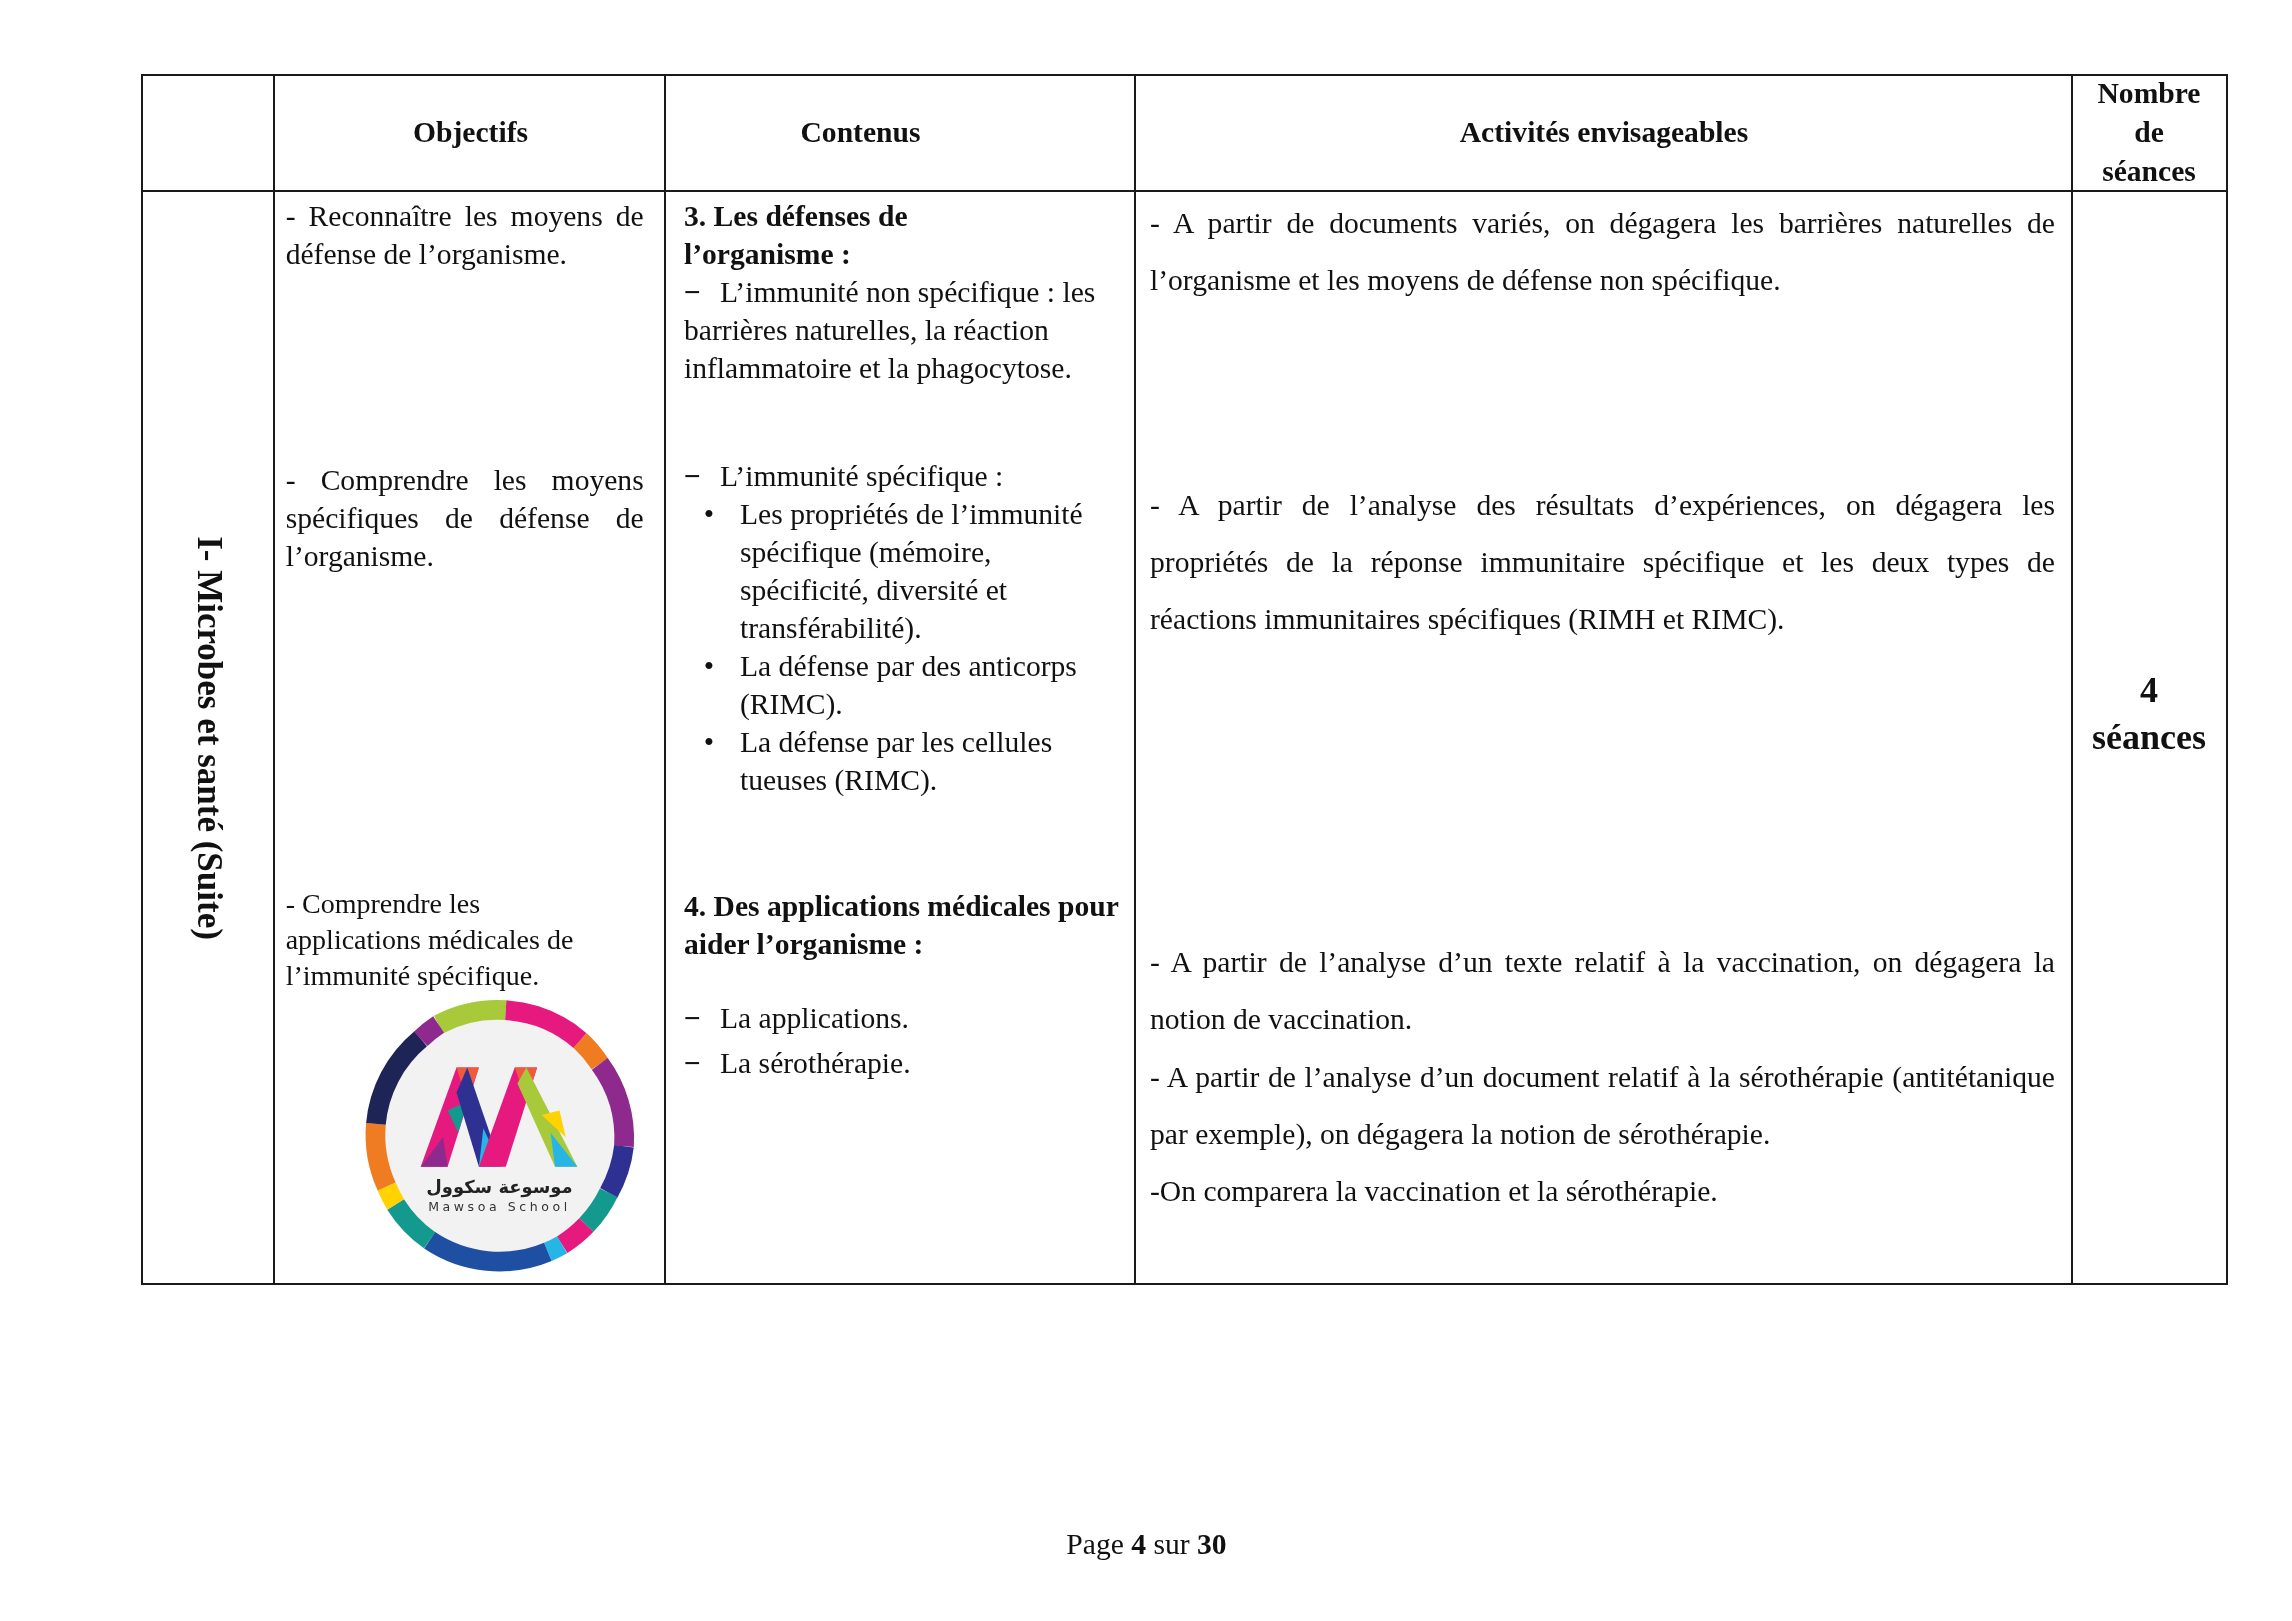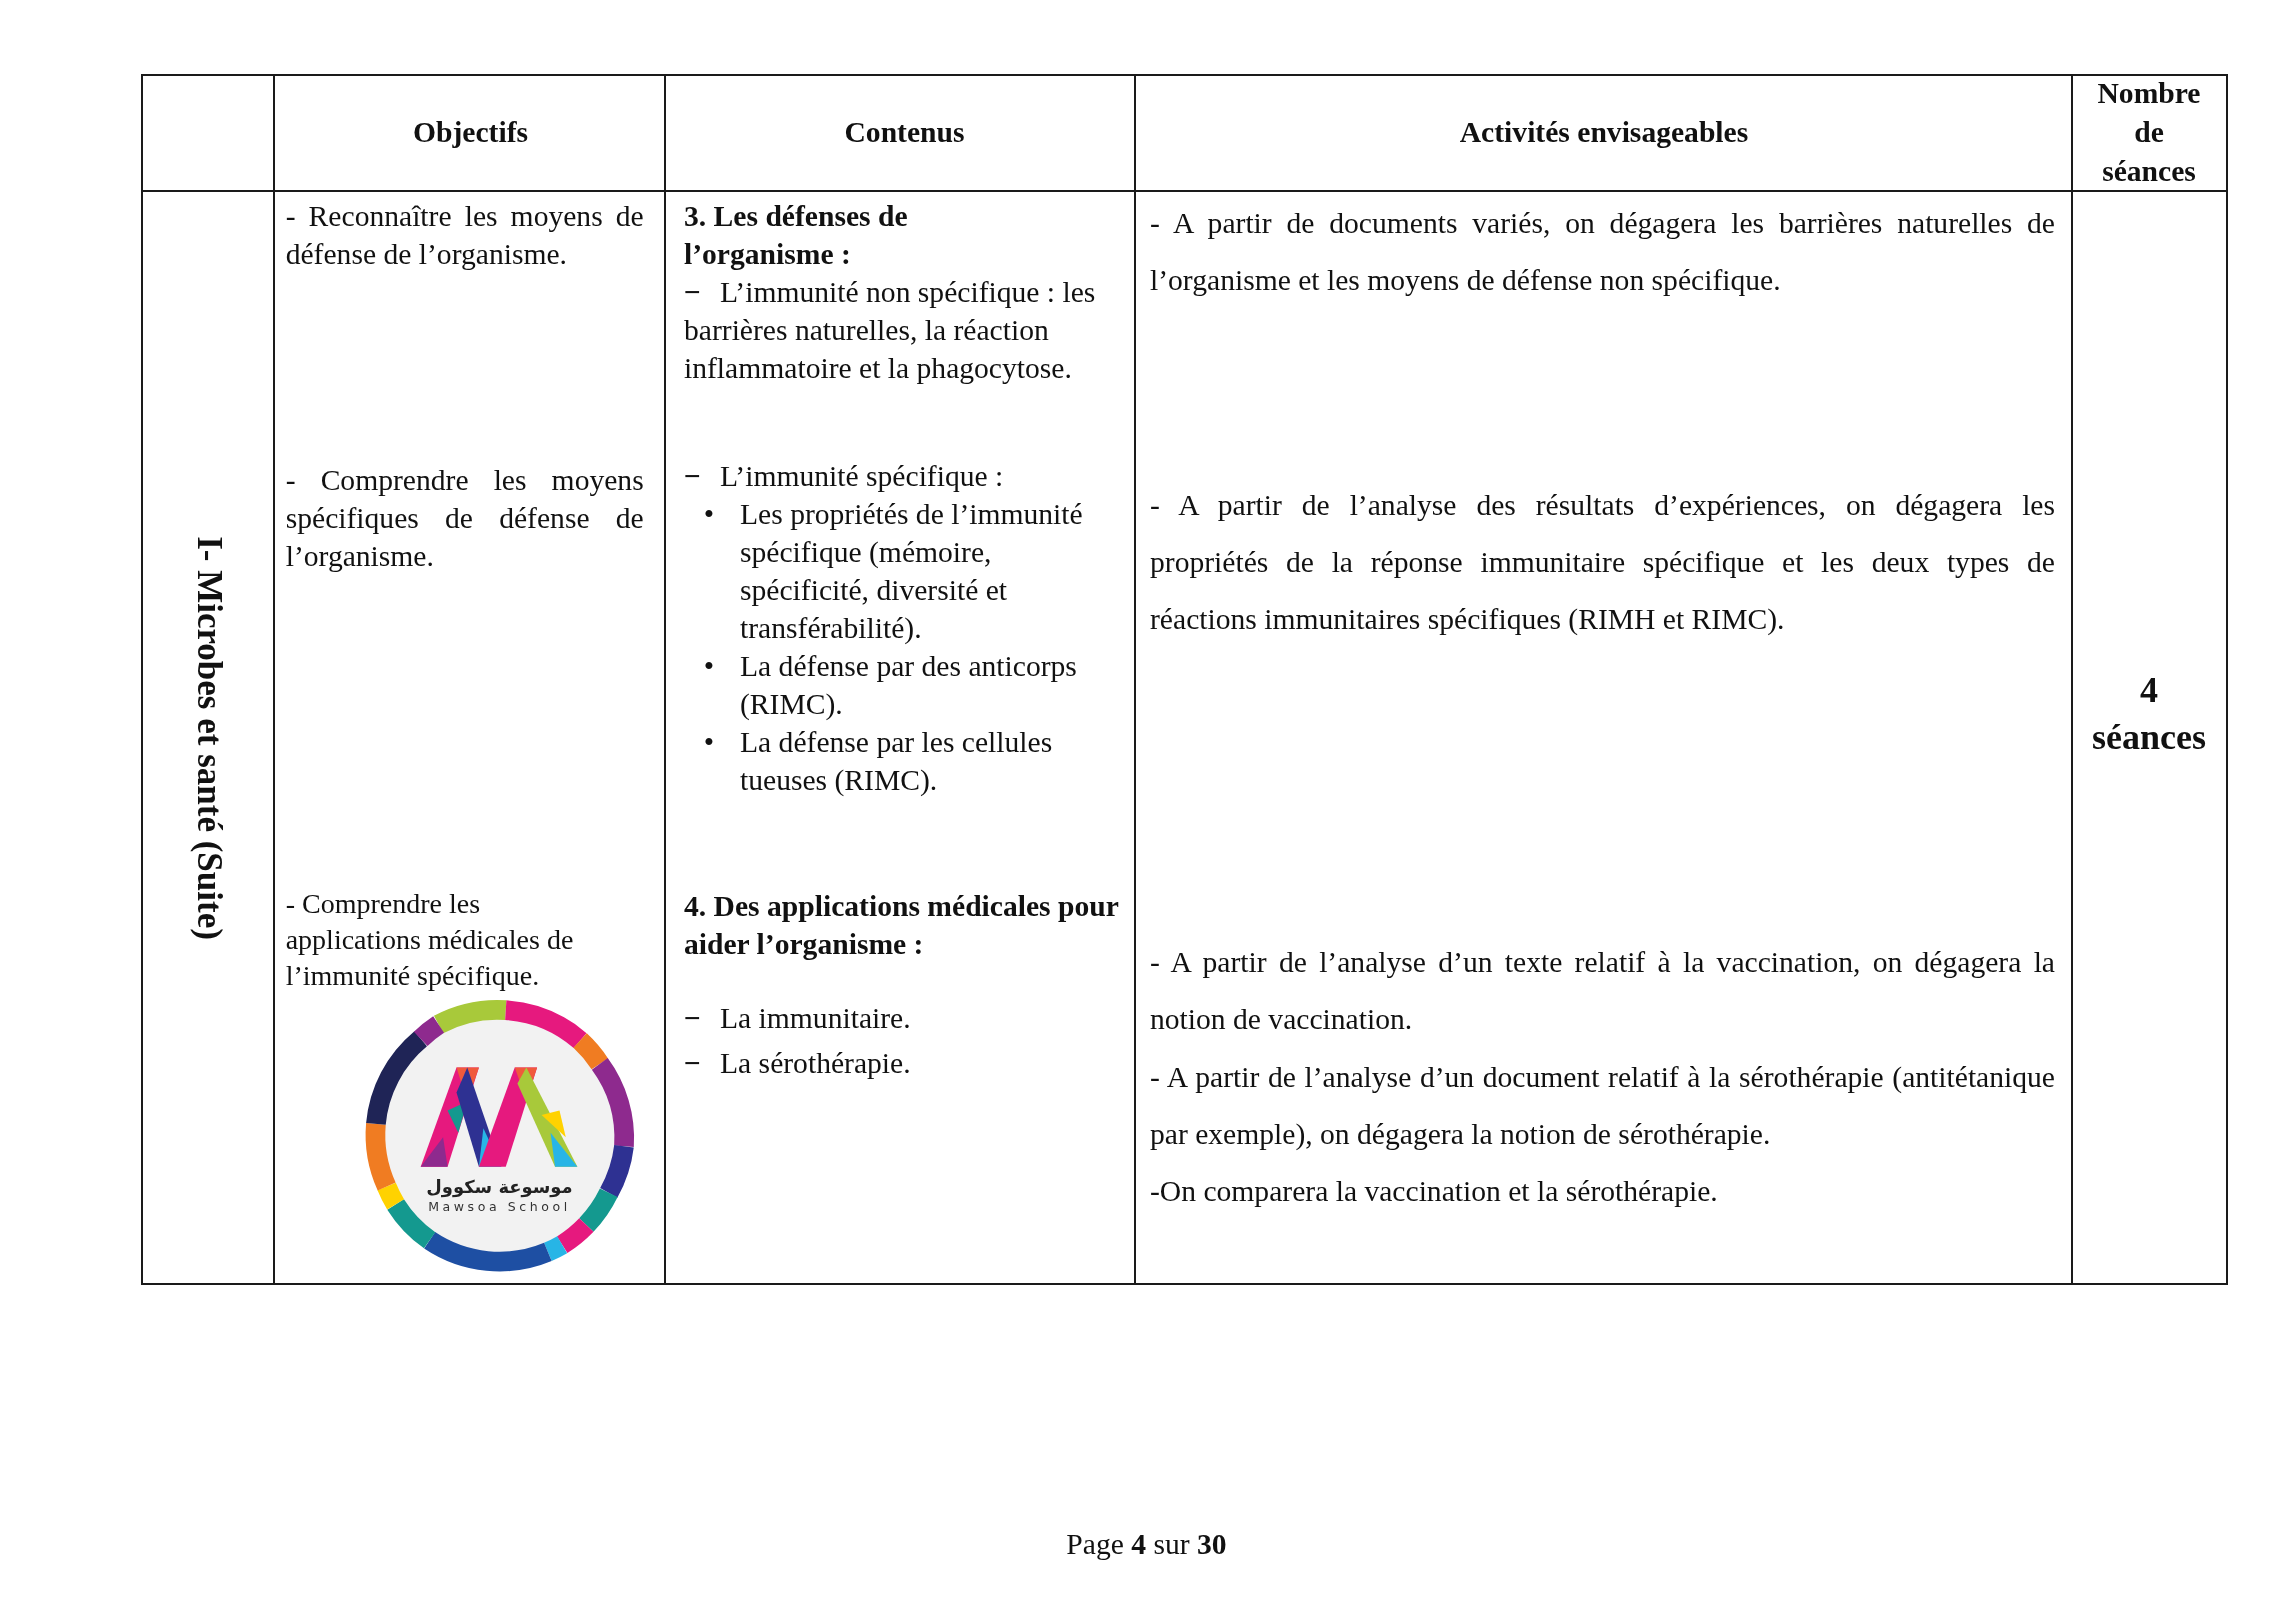--- a/index.html
+++ b/index.html
@@ -44,21 +44,21 @@
     .footer b { font-weight: bold; }
     .logo { position: absolute; left: 358px; top: 994px; width: 283px; height: 283px; }
   </style>
 </head>
 <body>
 
 <div class="page-table">
 
   <div class="header-row">
     <div class="hcell" style="left:132px;width:391px;">Objectifs</div>
-    <div class="hcell" style="left:523px;width:389px;padding-left:44px;">Contenus</div>
+    <div class="hcell" style="left:523px;width:389px;">Contenus</div>
     <div class="hcell" style="left:992px;width:938px;">Activités envisageables</div>
     <div class="hcell" style="left:1930px;width:152px;flex-direction:column;">
       <span>Nombre</span>
       <span>de</span>
       <span>séances</span>
     </div>
   </div>
 
   <div class="vline" style="left:130px;"></div>
   <div class="vline" style="left:521px;"></div>
@@ -91,21 +91,21 @@
       </div>
       <div class="bullet-item" style="margin-left:18px;">
         <span class="dot">•</span><span>La défense par des anticorps (RIMC).</span>
       </div>
       <div class="bullet-item" style="margin-left:18px;">
         <span class="dot">•</span><span>La défense par les cellules tueuses (RIMC).</span>
       </div>
     </div>
     <div class="block bold" style="left:18px;top:695px;width:439px;">4.  Des applications médicales pour aider l’organisme :</div>
     <div class="block" style="left:18px;top:804px;width:439px;line-height:45px;">
-      <div><span class="dash">−</span><span>La immunitaire.</span></div>
+      <div><span class="dash">−</span><span>La applications.</span></div>
       <div><span class="dash">−</span><span>La sérothérapie.</span></div>
     </div>
   </div>
 
   <div class="cell" style="left:992px;width:938px;margin-top:12px;">
     <div class="block activity" style="left:15px;top:-9px;width:905px;">- A partir de documents variés, on dégagera les barrières naturelles de l’organisme et les moyens de défense non spécifique.</div>
     <div class="block activity" style="left:15px;top:273px;width:905px;">- A partir de l’analyse des résultats d’expériences, on dégagera les propriétés de la réponse immunitaire spécifique et les deux types de réactions immunitaires spécifiques (RIMH et RIMC).</div>
     <div class="block activity" style="left:15px;top:730px;width:905px;">- A partir de l’analyse d’un texte relatif à la vaccination,  on dégagera la notion de vaccination.</div>
     <div class="block activity" style="left:15px;top:845px;width:905px;">- A partir de l’analyse d’un document relatif à la sérothérapie (antitétanique par exemple), on dégagera la notion de sérothérapie.</div>
     <div class="block activity" style="left:15px;top:959px;width:905px;">-On comparera la vaccination et la sérothérapie.</div>

